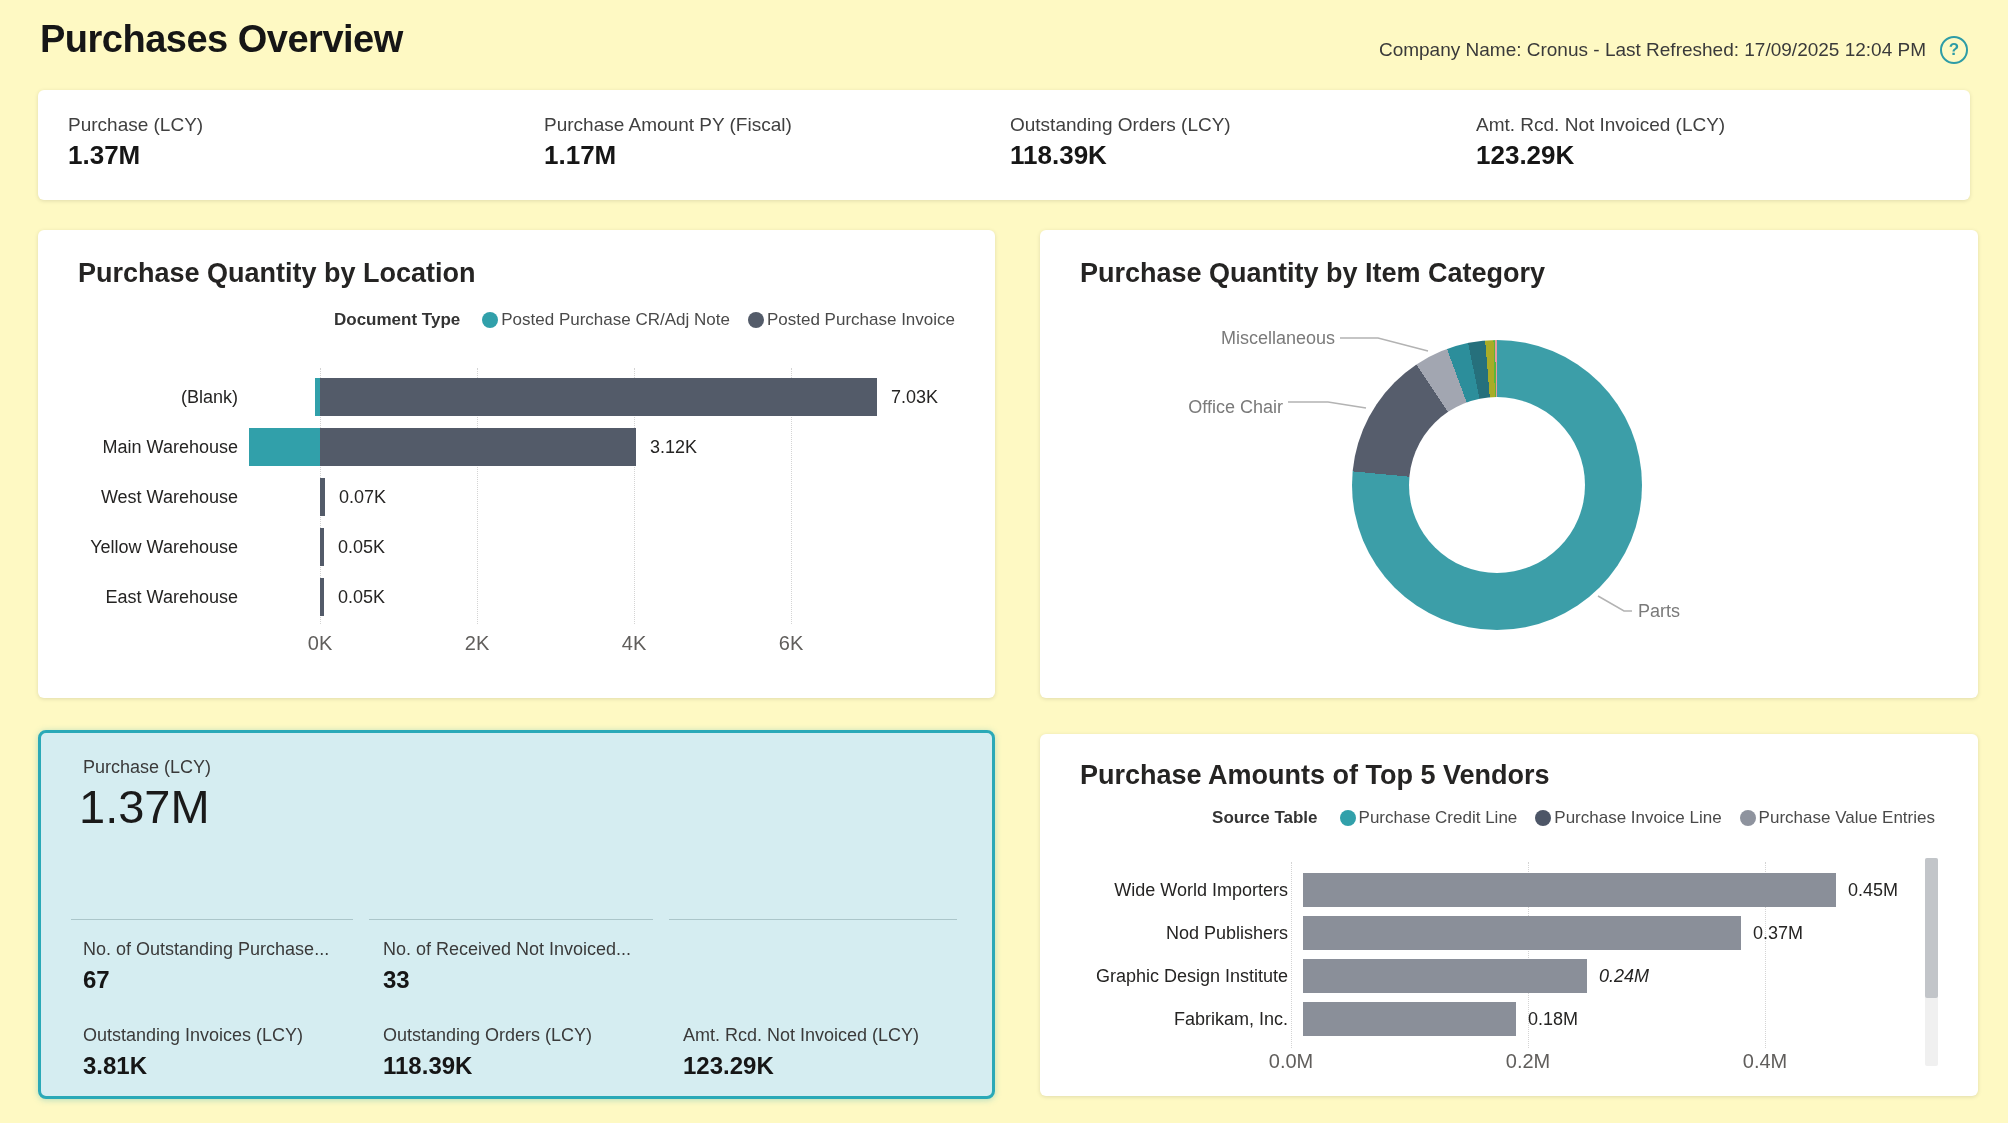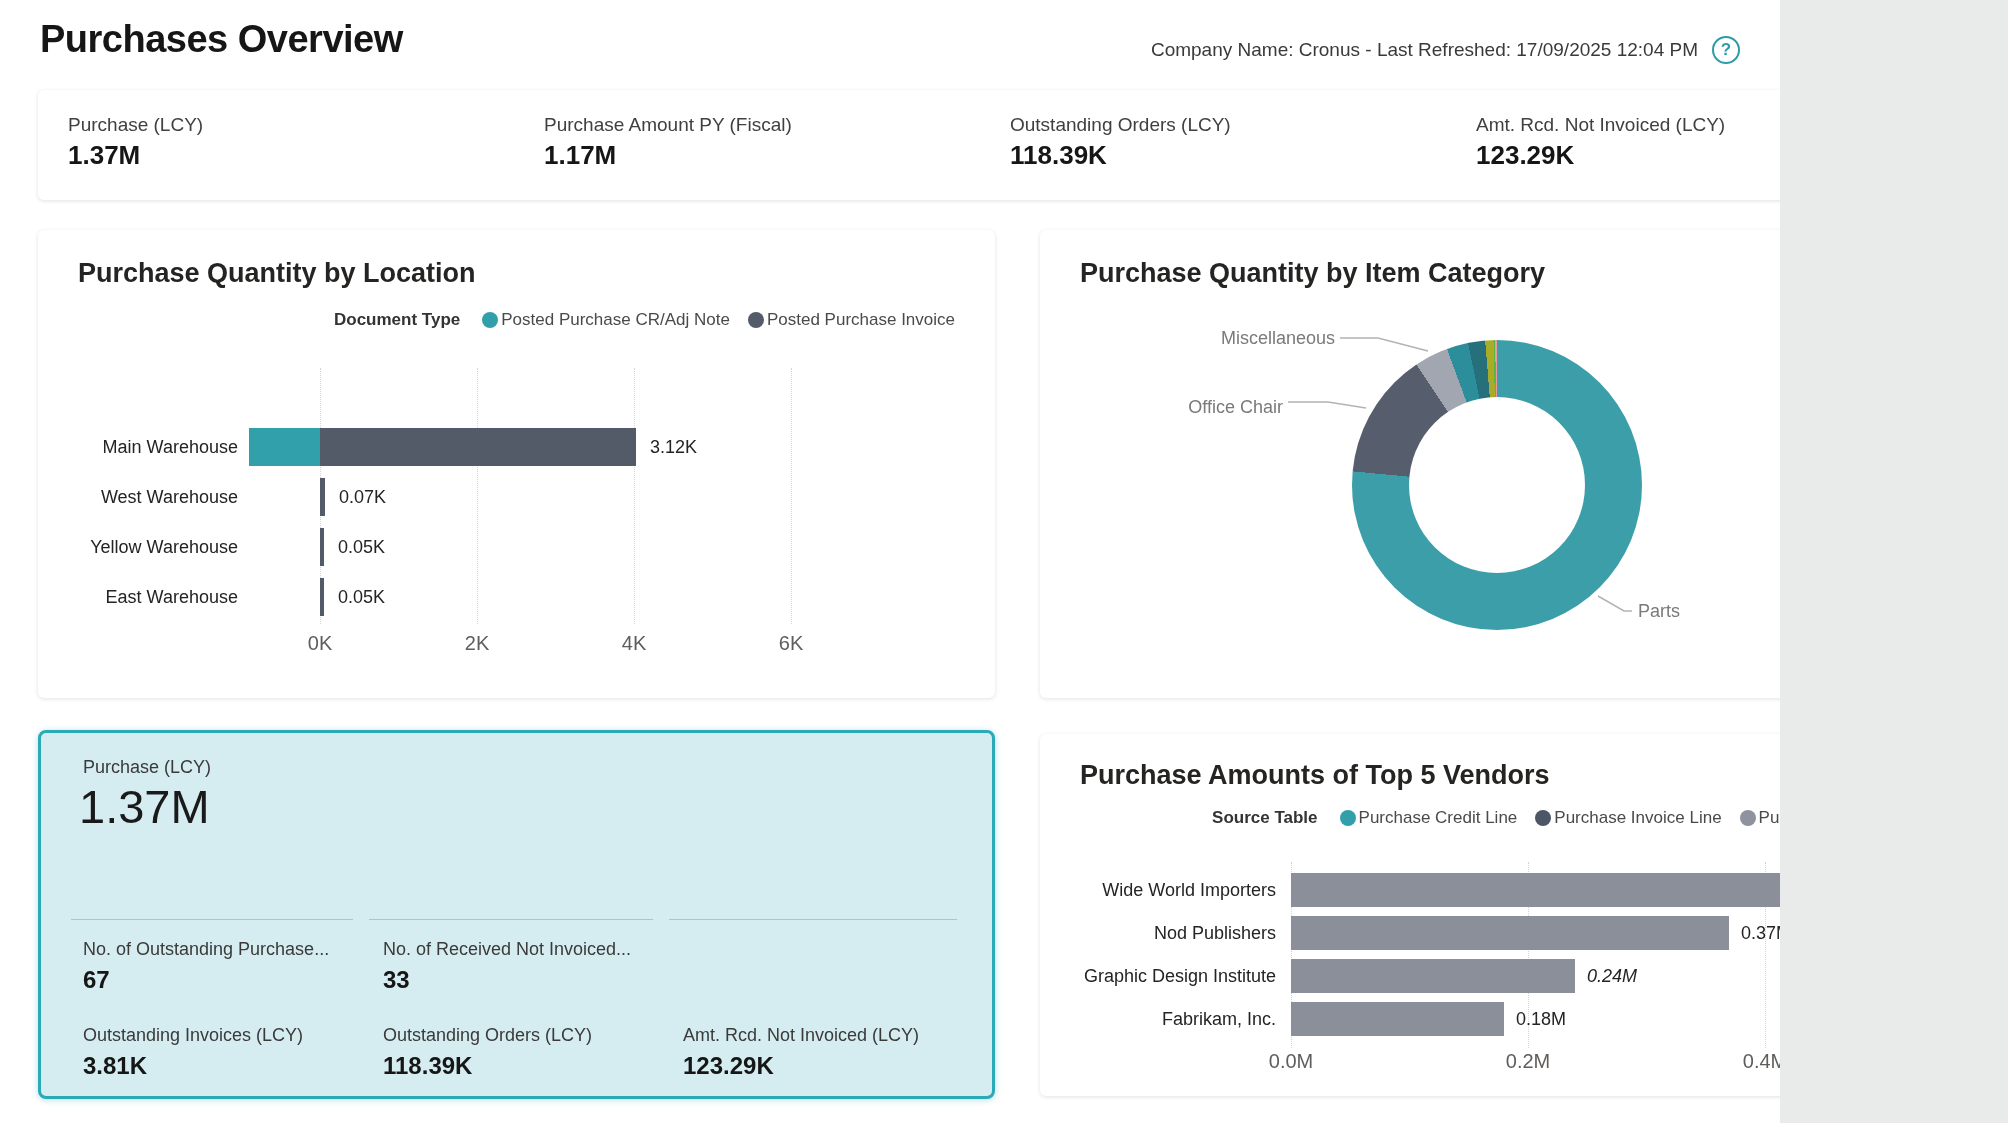--- a/index.html
+++ b/index.html
@@ -1,18 +1,18 @@
 <!DOCTYPE html>
 <html><head>
 <meta charset="utf-8">
 <style>
   * { margin:0; padding:0; box-sizing:border-box; }
   html,body { background:#e9ebeb; }
   body { font-family:"Liberation Sans","DejaVu Sans",sans-serif; }
-  .page { position:relative; width:1780px; height:1123px; background:#ffffff; overflow:hidden; }
+  .page { position:relative; width:2008px; height:1123px; background:#fef9c3; overflow:hidden; }
 
   
   .hdr-title { position:absolute; left:40px; top:18px; font-size:38px; font-weight:600; color:#161616; letter-spacing:-0.5px; }
   .hdr-right { position:absolute; top:36px; right:40px; display:flex; align-items:center; gap:14px; }
   .hdr-info { font-size:19px; color:#3a3a3a; }
   .help { width:28px; height:28px; border:2.5px solid #2e9ca6; border-radius:50%; color:#2e9ca6;
           font-size:17px; font-weight:600; display:flex; align-items:center; justify-content:center; cursor:pointer; }
 
   
   .card { position:absolute; background:#ffffff; border-radius:6px; box-shadow:0 1px 4px rgba(0,0,0,.12); }
@@ -56,21 +56,21 @@
   .sel-value { position:absolute; left:38px; top:46px; font-size:47px; font-weight:400; color:#1a1a1a; }
   .sel-divider { position:absolute; top:186px; height:1px; background:#abc6ca; }
   .mini { position:absolute; width:280px; }
   .mini-label { font-size:18px; color:#3a3a3a; white-space:nowrap; }
   .mini-value { margin-top:6px; font-size:24px; font-weight:700; color:#161616; }
 
   
   .ven-card { left:1040px; top:734px; width:938px; height:362px; }
   .ven-legend { top:74px; right:43px; }
   .ven-grid { top:128px; height:186px; }
-  .ven-row { position:absolute; left:0; width:100%; height:34px;padding-left:6px; }
+  .ven-row { position:absolute; left:12px; width:100%; height:34px;padding-left:6px; }
   .ven-cat { position:absolute; left:20px; width:216px; text-align:right; font-size:18px; color:#252423; line-height:34px; }
   .ven-seg { position:absolute; top:0; height:34px; cursor:pointer; }
   .ven-val { position:absolute; font-size:18px; color:#252423; line-height:34px; }
   .scrollbar { position:absolute; left:885px; top:124px; width:13px; height:208px; background:#f0f0f0; border-radius:2px; }
   .scroll-thumb { position:absolute; left:0; top:0; width:13px; height:140px; background:#c2c5c9; border-radius:2px; cursor:grab; }
 </style>
 </head>
 <body>
 
 <div class="page">
@@ -112,20 +112,26 @@
         <span class="dot" style="background: rgb(83, 91, 105);"></span>
         <span class="legend-label">Posted Purchase Invoice</span>
       </span>
     </div>
 
     <div class="gridline loc-grid" style="left:282px"></div>
     <div class="gridline loc-grid" style="left:439px"></div>
     <div class="gridline loc-grid" style="left:596px"></div>
     <div class="gridline loc-grid" style="left:753px"></div>
 
+    <div class="bar-row" style="top:148px">
+      <div class="cat-label">(Blank)</div>
+      <div class="seg" style="left: 277px; width: 5px; background: rgb(49, 160, 170);"></div>
+      <div class="seg" style="left: 282px; width: 557px; background: rgb(83, 91, 105);"></div>
+      <div class="bar-val" style="left: 853px;">7.03K</div>
+    </div>
     <div class="bar-row" style="top:198px">
       <div class="cat-label">Main Warehouse</div>
       <div class="seg" style="left: 211px; width: 71px; background: rgb(49, 160, 170);"></div>
       <div class="seg" style="left: 282px; width: 316px; background: rgb(83, 91, 105);"></div>
       <div class="bar-val" style="left: 612px;">3.12K</div>
     </div>
     <div class="bar-row" style="top:248px">
       <div class="cat-label">West Warehouse</div>
 
       <div class="seg" style="left: 282px; width: 5px; background: rgb(83, 91, 105);"></div>

